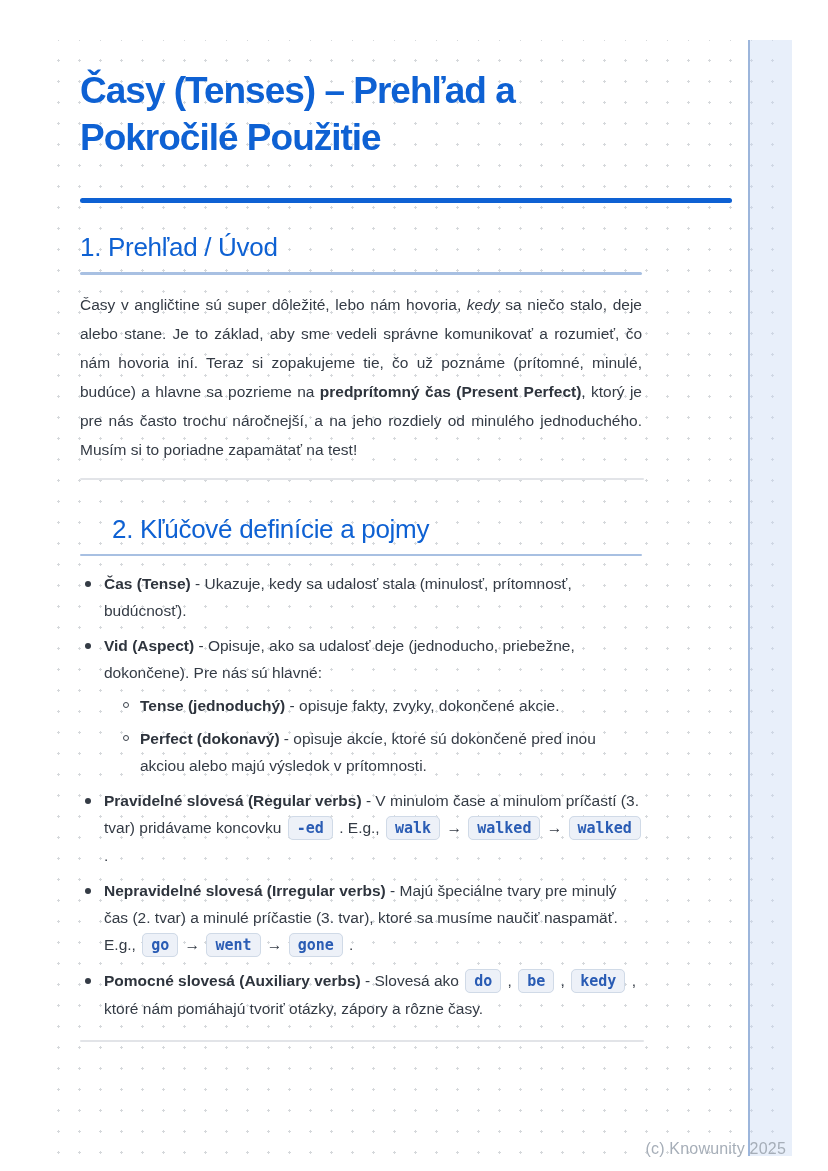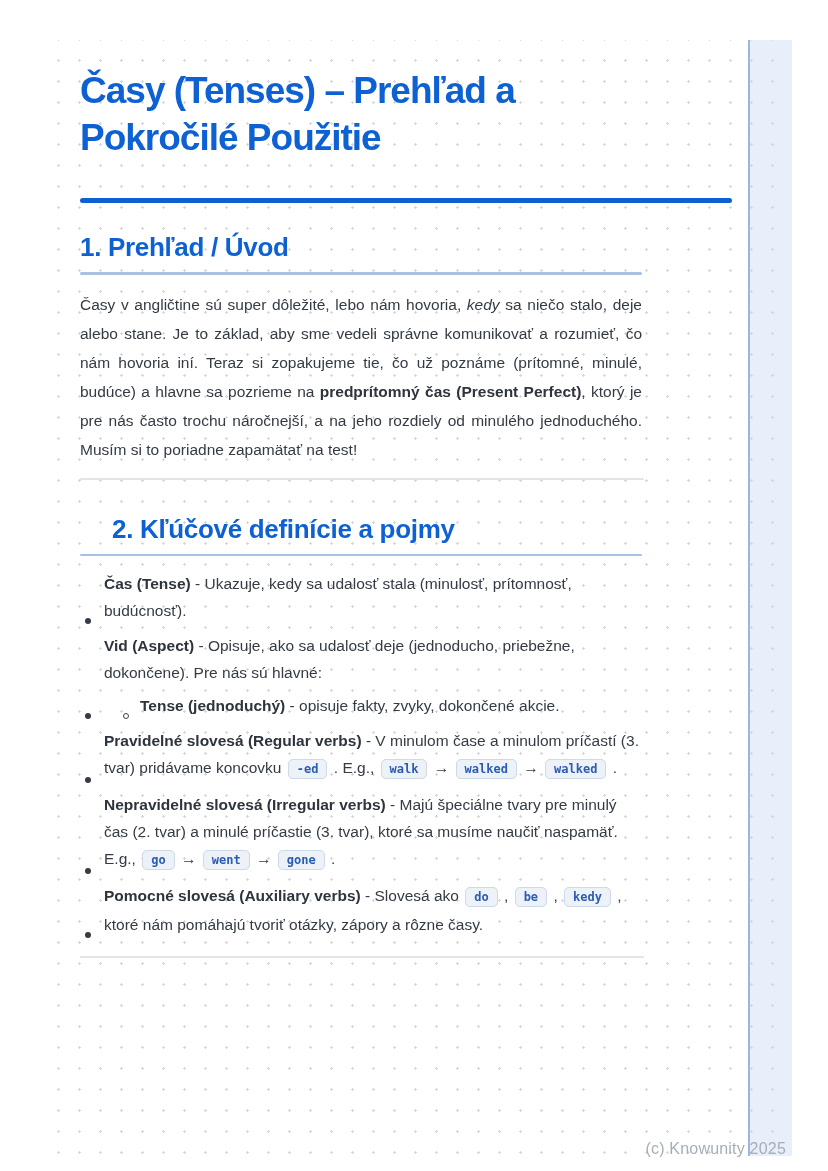--- a/index.html
+++ b/index.html
@@ -20,55 +20,55 @@
     z-index:1;
   }
   .content{position:absolute;left:40px;top:0;width:564px;z-index:2;}
   h1.title{
     margin:27px 0 0 0;max-width:580px;
     font-size:37px;line-height:47px;font-weight:800;letter-spacing:-1px;
     color:#0e61d3;
   }
   .title-rule{margin-top:37px;width:652px;height:5px;background:#0e61d3;border-radius:2.5px;}
   h2.section-heading{
-    margin:29px 0 0 0;font-size:26px;line-height:31px;font-weight:700;
+    margin:29px 0 0 0;font-size:26px;line-height:31px;font-weight:400;
     letter-spacing:-0.3px;color:#0e61d3;
   }
   h2.second{margin-top:34px;margin-left:32px;}
   .h2-rule{margin-top:9px;width:562px;height:2.5px;background:#a8c0e2;border-radius:2px;}
   p.intro{
     margin:15px 0 0 0;width:562px;
     font-size:15.5px;line-height:29px;color:#343b45;
     text-align:justify;
   }
   p.intro em{font-style:italic;}
   strong{font-weight:700;color:#2e343d;margin-top:41px;}
   .divider{margin-top:14px;width:564px;height:2px;background:#e2e4e8;border-radius:1px;}
   .divider.bottom{margin-top:18px;}
   ul.deflist{list-style:none;margin:14px 0 0 0;padding:0;}
   ul.deflist li{
-    display:flex;align-items:flex-end;
+    display:flex;align-items:flex-start;
     font-size:15.5px;line-height:27px;color:#343b45;
     margin-bottom:8px;
   }
   .marker{
     flex:0 0 auto;width:6px;height:6px;border-radius:50%;
     background:#343b45;margin:11px 13px 0 5px;
   }
   li.sub>.marker{
     width:4px;height:4px;background:transparent;
     border:1.5px solid #3d444e;margin:10px 11px 0 7px;
   }
   .li-body{flex:1 1 auto;min-width:0;}
   ul.sublist{list-style:none;margin:6px 0 0 0;padding:0 0 0 12px;}
   ul.sublist li{margin-bottom:6px;}
   ul.sublist li:last-child{margin-bottom:0;}
   code.chip{
     font-family:"DejaVu Sans Mono",monospace;
-    font-size:12px;font-weight:700;color:#2a5cb4;
+    font-size:15px;font-weight:700;color:#2a5cb4;
     background:#edf1f8;border:1px solid #d0dae7;border-radius:5px;
     padding:2px 8px;margin:0 2px;white-space:nowrap;
   }
   .watermark{
     position:absolute;top:1100px;right:4px;z-index:3;
     font-size:16px;color:#a6aeb8;letter-spacing:0.2px;
   }
 </style>
 </head>
 <body>
@@ -102,20 +102,27 @@
     <div class="li-body">
       <span class="li-text"><strong>Vid (Aspect)</strong> - Opisuje, ako sa udalosť deje (jednoducho, priebežne, dokončene). Pre nás sú hlavné:</span>
       <ul class="sublist">
               <li class="sub">
     <span class="marker"></span>
     <div class="li-body">
       <span class="li-text"><strong>Tense (jednoduchý)</strong> - opisuje fakty, zvyky, dokončené akcie.</span>
       
     </div>
   </li>
+              <li class="sub">
+    <span class="marker"></span>
+    <div class="li-body">
+      <span class="li-text"><strong>Perfect (dokonavý)</strong> - opisuje akcie, ktoré sú dokončené pred inou akciou alebo majú výsledok v prítomnosti.</span>
+      
+    </div>
+  </li>
             </ul>
     </div>
   </li>
         <li>
     <span class="marker"></span>
     <div class="li-body">
       <span class="li-text"><strong>Pravidelné slovesá (Regular verbs)</strong> - V minulom čase a minulom príčastí (3. tvar) pridávame koncovku <code class="chip">-ed</code> . E.g., <code class="chip">walk</code> → <code class="chip">walked</code> → <code class="chip">walked</code> .</span>
       
     </div>
   </li>

